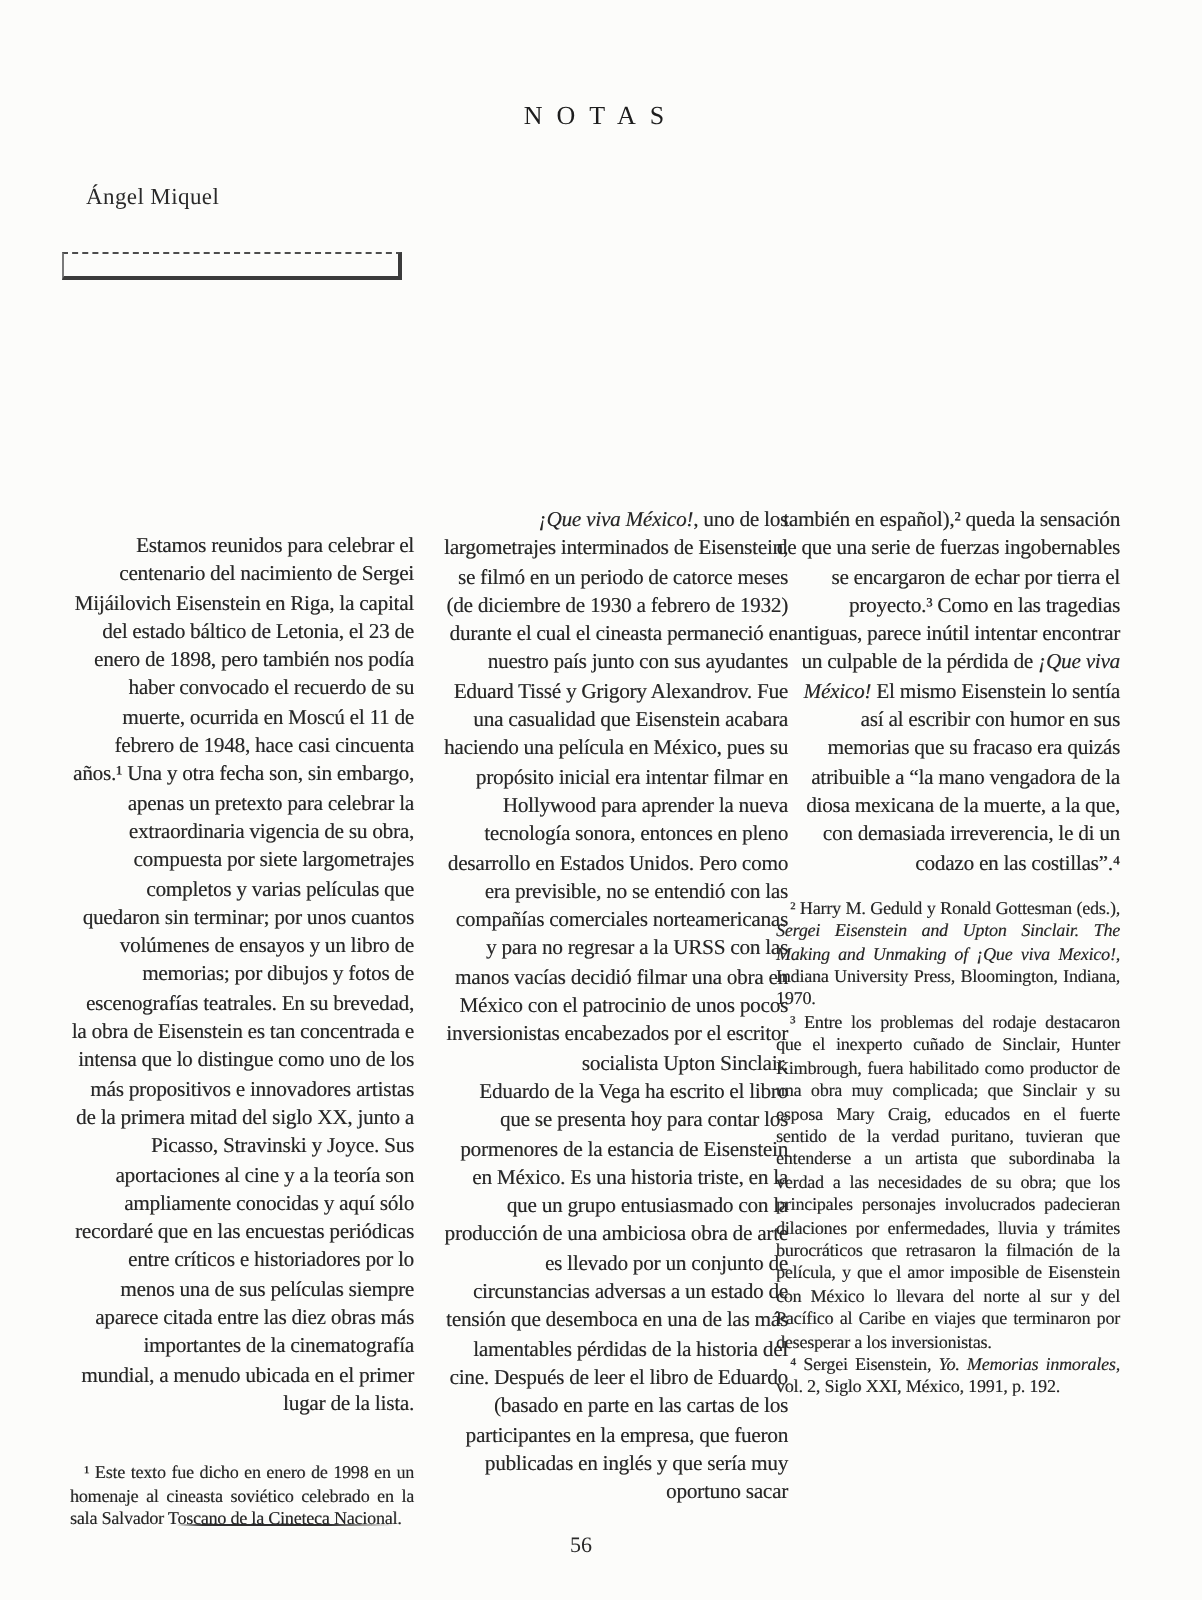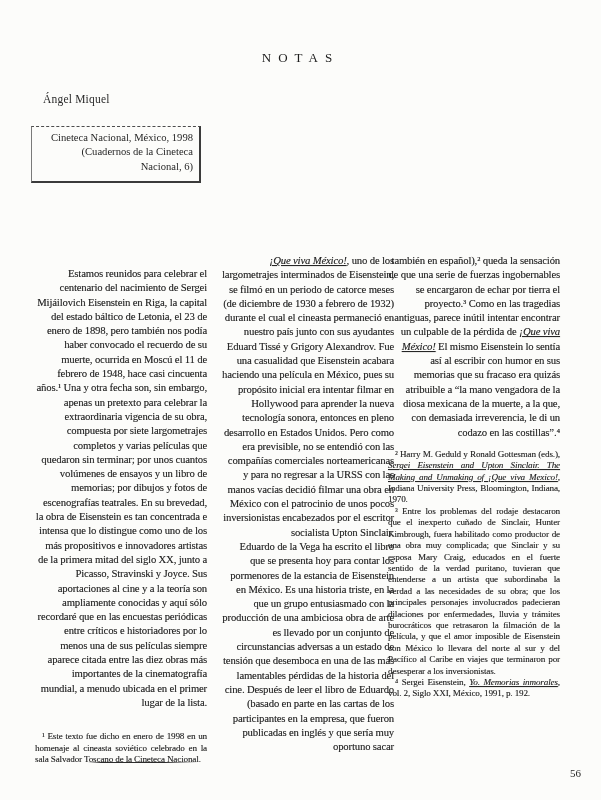--- a/index.html
+++ b/index.html
@@ -40,51 +40,50 @@
     font-size:10.6px;line-height:14.3px;
     letter-spacing:-0.12px;
     color:#262626;
     text-shadow:0.2px 0.2px 0.3px rgba(40,40,40,0.45);
   }
   .col1{left:35px;margin-top:13px;}
   .col2{left:222px;}
   .col3{left:388px;}
   p.body{margin:0;}
   p.indent{text-indent:11px;}
-  .it{font-style:italic;text-decoration:underline;}
+  .it{font-style:italic;}
   .footnote{
     margin:0;
     font-size:9px;line-height:11.4px;
     letter-spacing:-0.1px;
     text-indent:7px;
     text-align:justify;
   }
   .col1 .footnote{margin-top:21px;}
   .footnotes{margin-top:9px;}
   .artifact-line{
     position:absolute;left:88px;top:762px;width:110px;height:1.4px;
     background:linear-gradient(90deg,rgba(40,40,40,0) 0%,#2c2c2c 12%,#2c2c2c 70%,rgba(40,40,40,.55) 82%,rgba(40,40,40,0) 100%);
   }
   .page-number{
     position:absolute;top:767px;left:0;right:20px;
-    text-align:right;
+    text-align:center;
     font-size:11px;color:#2a2a2a;
   }
 </style>
 </head>
 <body>
 
 <div class="page">
 
   <div class="header">NOTAS</div>
 
   <div class="author">Ángel Miquel</div>
 
   <div class="citation-box">
-    <div class="cit-pub">Cineteca Nacional, México, 1998 (Cuadernos de la Cineteca Nacional, 6)</div>
   </div>
 
   <div class="col col1">
     <p class="body">Estamos reunidos para celebrar el centenario del nacimiento de Sergei Mijáilovich Eisenstein en Riga, la capital del estado báltico de Letonia, el 23 de enero de 1898, pero también nos podía haber convocado el recuerdo de su muerte, ocurrida en Moscú el 11 de febrero de 1948, hace casi cincuenta años.¹ Una y otra fecha son, sin embargo, apenas un pretexto para celebrar la extraordinaria vigencia de su obra, compuesta por siete largometrajes completos y varias películas que quedaron sin terminar; por unos cuantos volúmenes de ensayos y un libro de memorias; por dibujos y fotos de escenografías teatrales. En su brevedad, la obra de Eisenstein es tan concentrada e intensa que lo distingue como uno de los más propositivos e innovadores artistas de la primera mitad del siglo XX, junto a Picasso, Stravinski y Joyce. Sus aportaciones al cine y a la teoría son ampliamente conocidas y aquí sólo recordaré que en las encuestas periódicas entre críticos e historiadores por lo menos una de sus películas siempre aparece citada entre las diez obras más importantes de la cinematografía mundial, a menudo ubicada en el primer lugar de la lista.</p>
     <p class="footnote">¹ Este texto fue dicho en enero de 1998 en un homenaje al cineasta soviético celebrado en la sala Salvador Toscano de la Cineteca Nacional.</p>
   </div>
 
   <div class="col col2">
     <p class="body indent"><span class="it">¡Que viva México!</span><span>, uno de los largometrajes interminados de Eisenstein, se filmó en un periodo de catorce meses (de diciembre de 1930 a febrero de 1932) durante el cual el cineasta permaneció en nuestro país junto con sus ayudantes Eduard Tissé y Grigory Alexandrov. Fue una casualidad que Eisenstein acabara haciendo una película en México, pues su propósito inicial era intentar filmar en Hollywood para aprender la nueva tecnología sonora, entonces en pleno desarrollo en Estados Unidos. Pero como era previsible, no se entendió con las compañías comerciales norteamericanas y para no regresar a la URSS con las manos vacías decidió filmar una obra en México con el patrocinio de unos pocos inversionistas encabezados por el escritor socialista Upton Sinclair.</span></p>
     <p class="body indent">Eduardo de la Vega ha escrito el libro que se presenta hoy para contar los pormenores de la estancia de Eisenstein en México. Es una historia triste, en la que un grupo entusiasmado con la producción de una ambiciosa obra de arte es llevado por un conjunto de circunstancias adversas a un estado de tensión que desemboca en una de las más lamentables pérdidas de la historia del cine. Después de leer el libro de Eduardo (basado en parte en las cartas de los participantes en la empresa, que fueron publicadas en inglés y que sería muy oportuno sacar</p>

